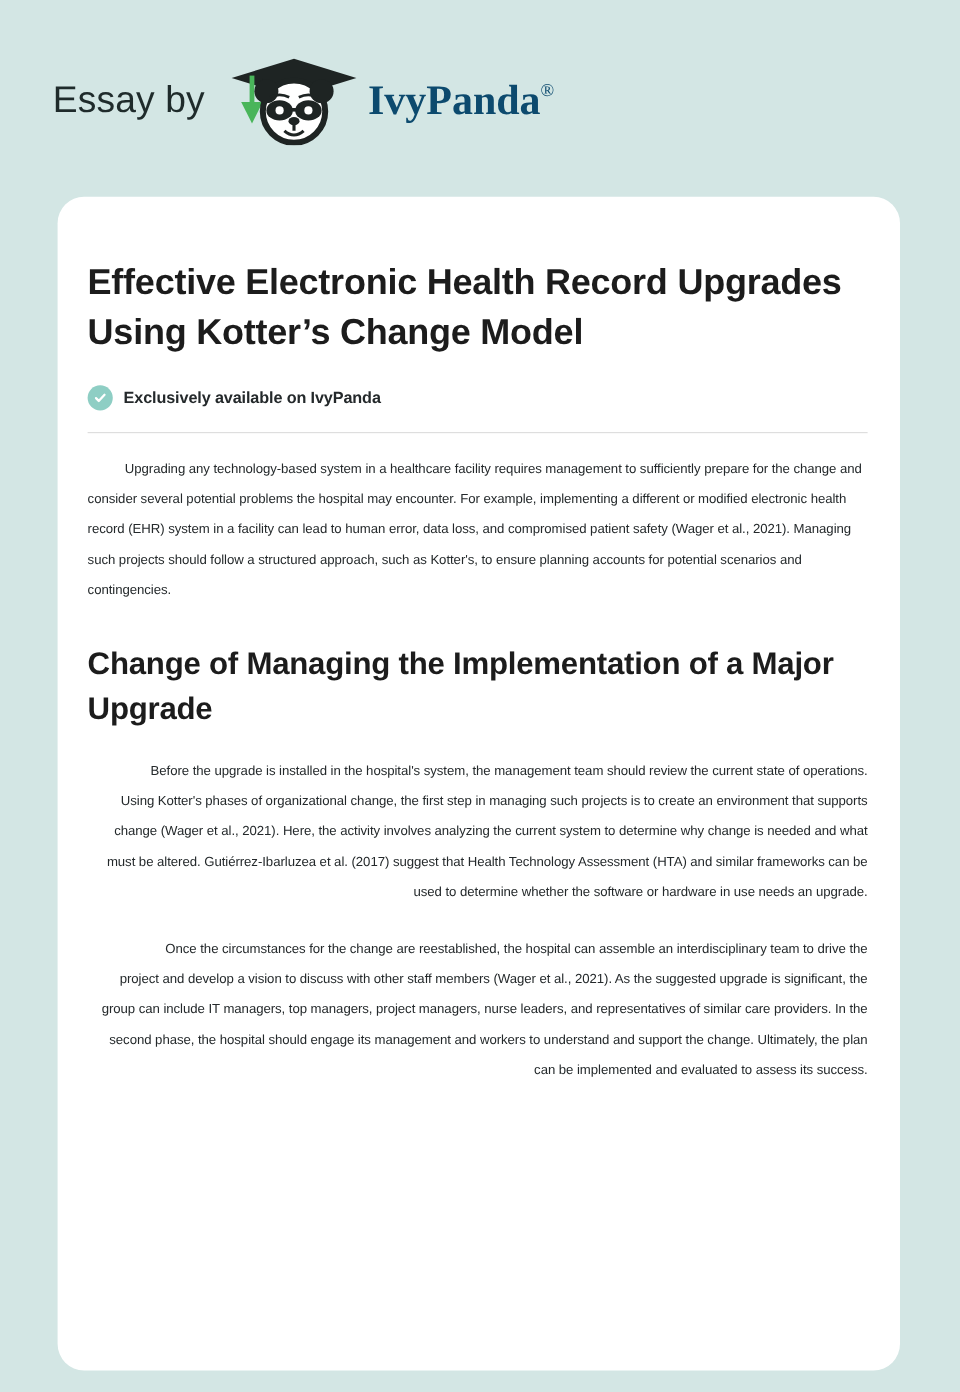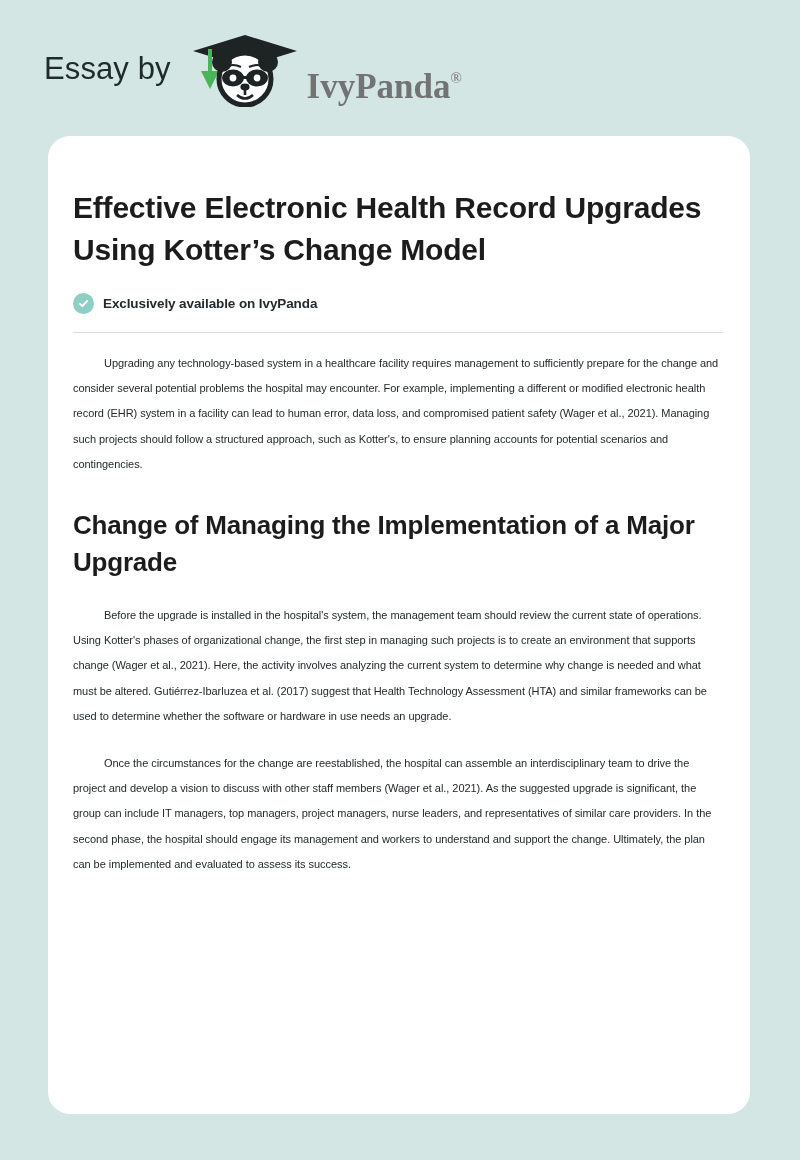--- a/index.html
+++ b/index.html
@@ -10,21 +10,21 @@
     width: 800px;
     height: 1160px;
     background: #d3e6e4;
     font-family: "Liberation Sans", sans-serif;
     -webkit-font-smoothing: antialiased;
     overflow: hidden;
   }
 
   
   .brand-bar {
-    height: 136px;
+    height: 164px;
     box-sizing: border-box;
     padding-left: 44px;
     display: flex;
     align-items: center;
     text-align: center;
   }
   .brand-lockup {
     display: flex;
     align-items: center;
     gap: 0;
@@ -42,25 +42,25 @@
     height: 78px;
     margin-left: 18px;
     margin-right: 6px;
     display: block;
     flex: none;
   }
   .ivypanda-word {
     font-family: "Liberation Serif", serif;
     font-size: 35px;
     font-weight: 700;
-    color: #737373;
+    color: #0c4a6e;
     line-height: 1;
     white-space: nowrap;
     position: relative;
-    top: 18px;
+    top: 1px;
   }
   .ivypanda-word .reg {
     font-size: 15px;
     vertical-align: super;
     font-weight: 400;
     position: relative;
     top: -2px;
     left: 0px;
   }
 
@@ -137,21 +137,21 @@
 
   .body-par {
     margin: 18px 0 0 0;
     font-size: 11px;
     line-height: 25.2px;
     color: #24292b;
     text-indent: 31px;
     max-width: 652px;
     letter-spacing: -0.05px;
   }
-  .body-par.tight { margin-top: 22px; }
+  .body-par.tight { margin-top: 22px; text-align: right; }
 </style>
 </head>
 <body>
 
 <div class="brand-bar">
   <div class="brand-lockup">
     <span class="essay-by">Essay by</span>
 
     <svg class="panda-mark" viewBox="0 0 112 78" aria-hidden="true">
 

